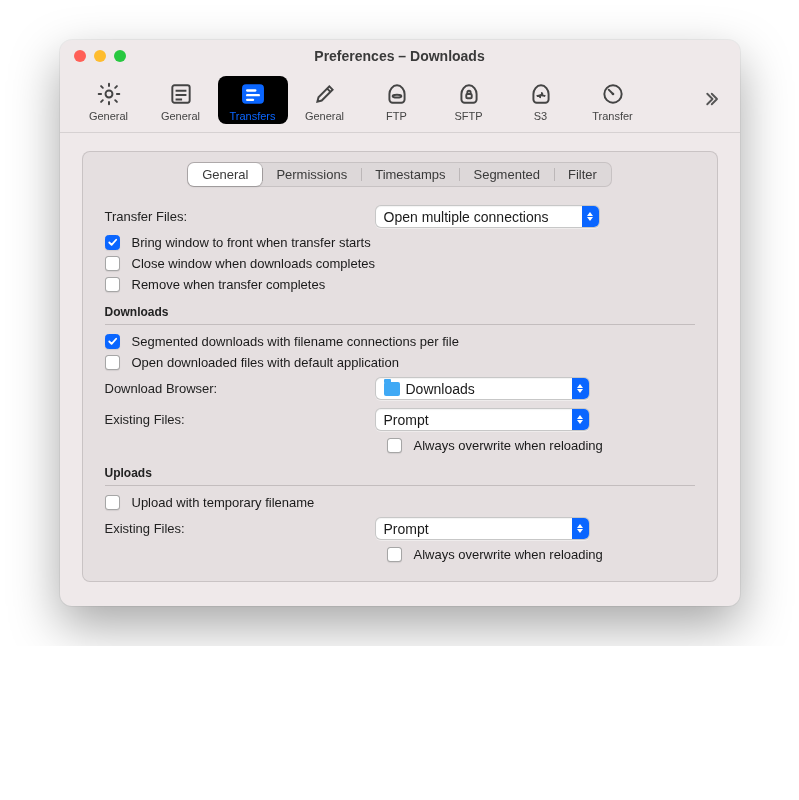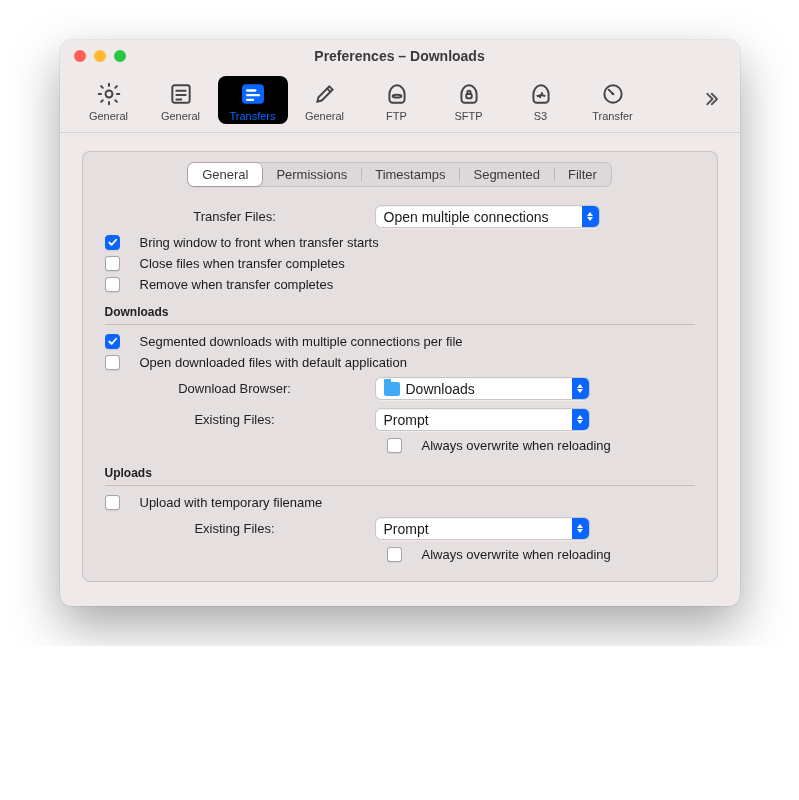--- a/index.html
+++ b/index.html
@@ -116,21 +116,21 @@
     border-radius: 6px;
     box-shadow: 0 0 0 1px rgba(0,0,0,0.12), 0 1px 2px rgba(0,0,0,0.12);
   }
   .form-area { padding: 4px 22px 0 22px; }
   .form-row {
     display:flex;
     align-items:center;
     gap:10px;
     padding: 4px 0;
   }
-  .form-row.labelled .lbl { width: 260px; text-align: center; }
+  .form-row.labelled .lbl { width: 260px; text-align: left; }
   .lbl { font-size:13px; color:#222; }
   .select {
     display:flex; align-items:center;
     background:#fff;
     border:1px solid rgba(0,0,0,0.22);
     border-radius:6px;
     height:23px;
     padding:0 0 0 8px;
     font-size:14px;
     min-width:200px;
@@ -149,21 +149,21 @@
     border-top-right-radius:5px;
     border-bottom-right-radius:5px;
     display:flex; flex-direction:column; align-items:center; justify-content:center;
     gap:1px;
   }
   .select .arrows span{width:0;height:0;border-left:3.5px solid transparent;border-right:3.5px solid transparent;}
   .select .arrows .up{border-bottom:4px solid #fff;}
   .select .arrows .dn{border-top:4px solid #fff;}
   .checkbox-row {
     display:flex; align-items:center;
-    gap:20px;
+    gap:12px;
     padding:3px 0;
   }
   .cb {
     width:15px;height:15px;border:1px solid rgba(0,0,0,0.35);border-radius:3.5px;background:#fff;
     display:flex;align-items:center;justify-content:center;flex-shrink:0;
     box-shadow: 0 1px 1px rgba(0,0,0,0.08);
   }
   .cb.checked{ background:#0a66ff; border-color:#0a66ff; }
   .cb.checked svg{display:block;}
   .cb svg{display:none;}
@@ -308,39 +308,39 @@
             <svg width="11" height="11" viewBox="0 0 24 24" fill="none" stroke="#fff" stroke-width="4">
                 <path d="M5 12l5 5L20 6" stroke-linecap="round" stroke-linejoin="round"></path>
               </svg>
           </div>
           <span class="cb-text">Bring window to front when transfer starts</span>
         </div>
         <div class="checkbox-row">
           <div class="cb">
             
           </div>
-          <span class="cb-text">Close files when transfer completes</span>
+          <span class="cb-text">Close window when downloads completes</span>
         </div>
         <div class="checkbox-row">
           <div class="cb">
             
           </div>
           <span class="cb-text">Remove when transfer completes</span>
         </div>
 
         <div class="section-h">Downloads</div>
         <div class="section-h-line"></div>
 
         <div class="checkbox-row">
           <div class="cb checked">
             <svg width="11" height="11" viewBox="0 0 24 24" fill="none" stroke="#fff" stroke-width="4">
                 <path d="M5 12l5 5L20 6" stroke-linecap="round" stroke-linejoin="round"></path>
               </svg>
           </div>
-          <span class="cb-text">Segmented downloads with multiple connections per file</span>
+          <span class="cb-text">Segmented downloads with filename connections per file</span>
         </div>
         <div class="checkbox-row">
           <div class="cb">
             
           </div>
           <span class="cb-text">Open downloaded files with default application</span>
         </div>
 
         <div class="form-row labelled">
           <div class="lbl">Download Browser:</div>

